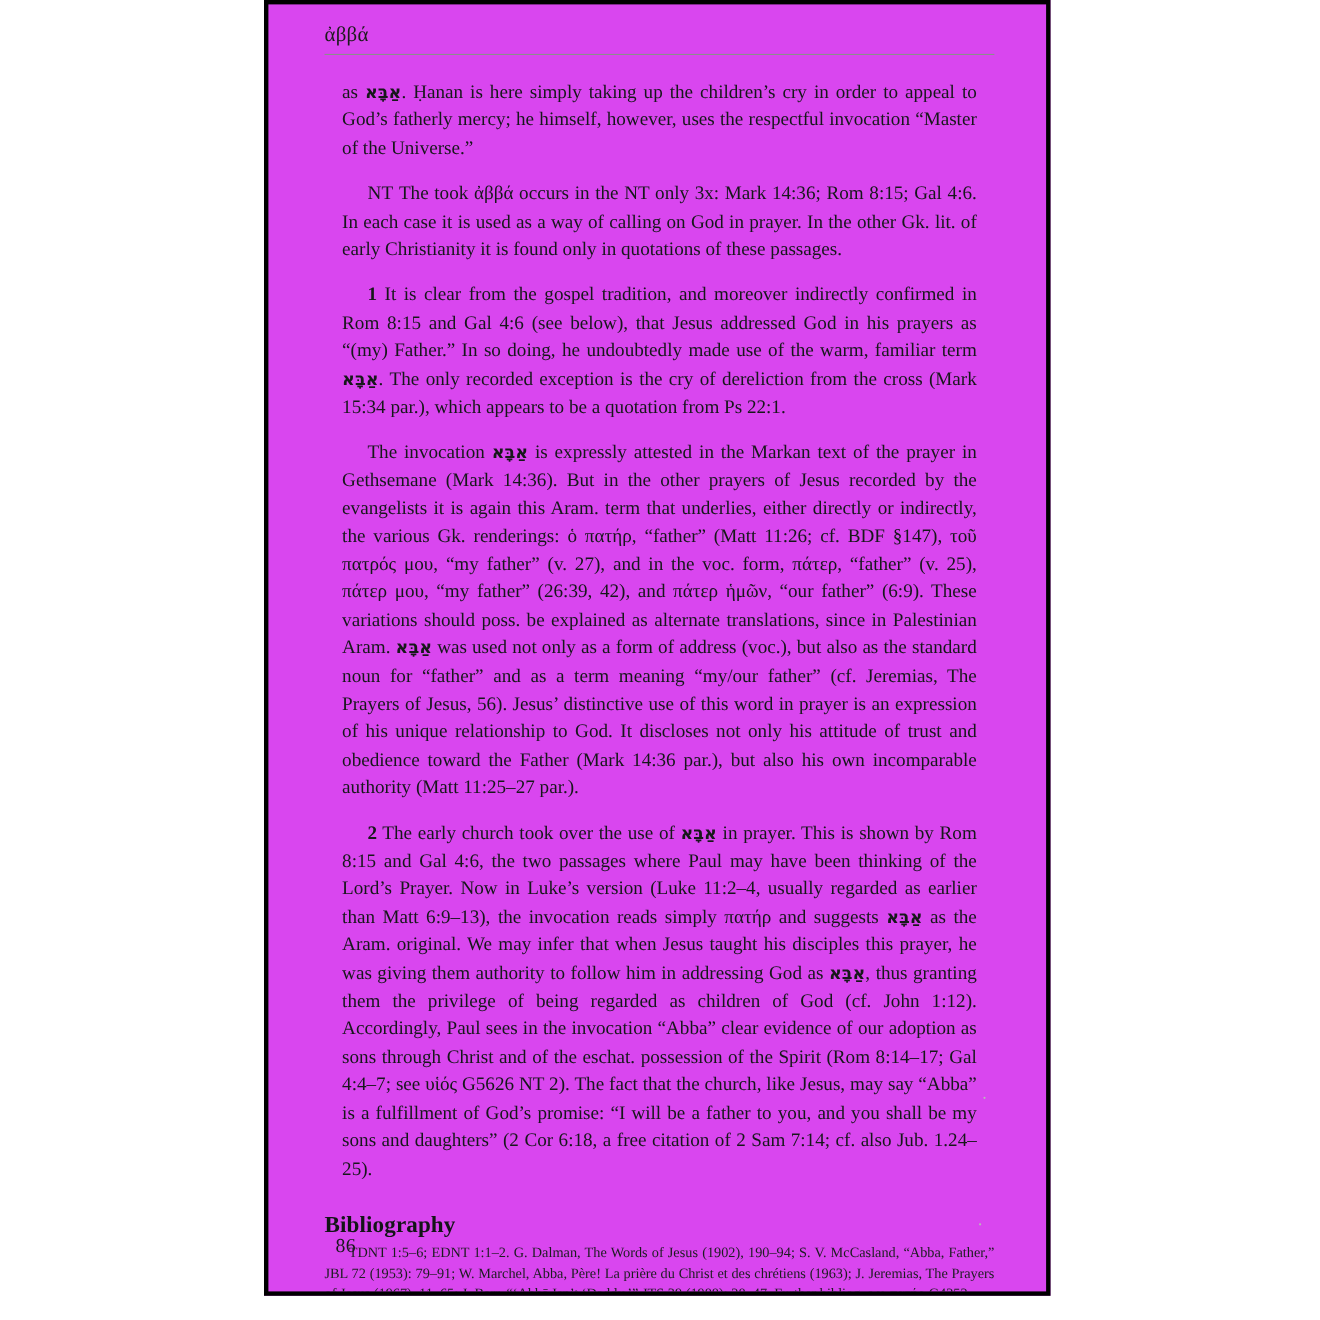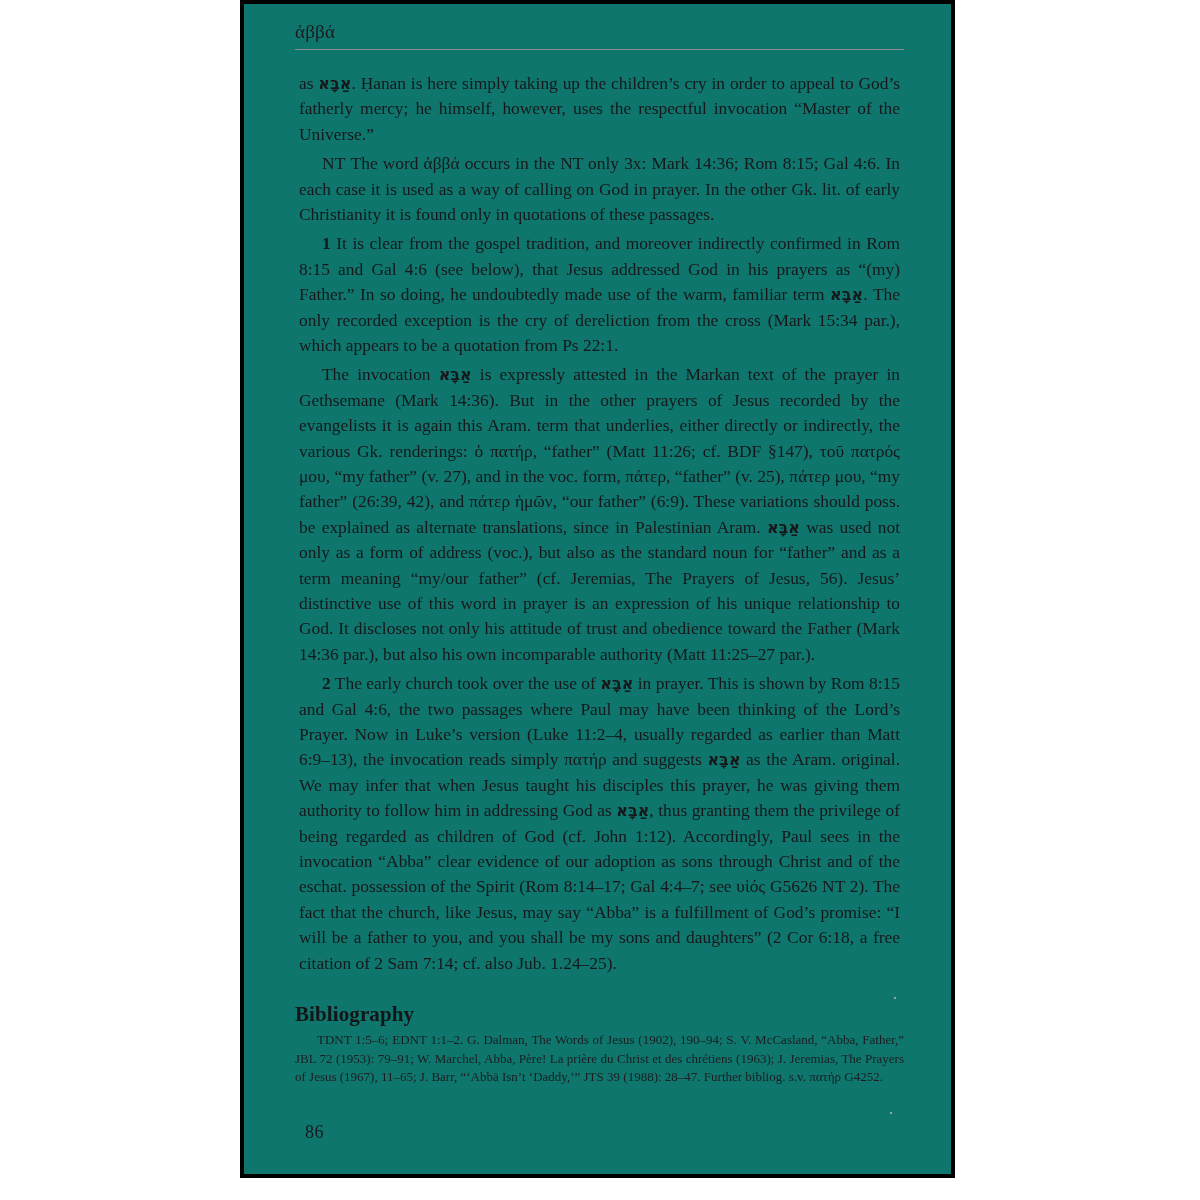--- a/index.html
+++ b/index.html
@@ -13,21 +13,21 @@
     font-family: "Liberation Serif", "DejaVu Serif", serif;
     overflow: hidden;
   }
 
   #page-frame {
     position: absolute;
     left: 240px;
     top: 0px;
     width: 715px;
     height: 1178px;
-    background: #0f766e;
+    background: #d946ef;
     border: 4px solid #000000;
     box-sizing: border-box;
     overflow: hidden;
   }
 
   #page-inner {
     position: absolute;
     left: 51px;
     top: 18px;
     width: 609px;
@@ -54,21 +54,21 @@
   .body-col {
     font-size: 17.4px;
     line-height: 25.4px;
     color: #16181a;
     text-align: justify;
     text-justify: inter-word;
     -webkit-hyphens: manual;
     hyphens: manual;
   }
   .body-col p {
-    margin: 4px;
+    margin: 16px;
     text-indent: 23px;
   }
   .body-col p.noindent {
     text-indent: 0;
   }
 
   .lead {
     font-weight: normal;
     letter-spacing: 0.3px;
   }
@@ -130,21 +130,21 @@
 <body>
 
 <div id="page-frame">
   <div id="page-inner">
 
     <div class="running-head">ἀββά</div>
     <div class="head-rule"></div>
 
     <div class="body-col">
       <p class="noindent"><span>as </span><span class="heb">אַבָּא</span><span>. Ḥanan is here simply taking up the children’s cry in order to appeal to God’s fatherly mercy; he himself, however, uses the respectful invocation “Master of the Universe.”</span></p>
-      <p><span class="lead">NT</span><span> The word </span><span class="grk">ἀββά</span><span> occurs in the NT only 3x: Mark 14:36; Rom 8:15; Gal 4:6. In each case it is used as a way of calling on God in prayer. In the other Gk. lit. of early Christianity it is found only in quotations of these passages.</span></p>
+      <p><span class="lead">NT</span><span> The took </span><span class="grk">ἀββά</span><span> occurs in the NT only 3x: Mark 14:36; Rom 8:15; Gal 4:6. In each case it is used as a way of calling on God in prayer. In the other Gk. lit. of early Christianity it is found only in quotations of these passages.</span></p>
       <p><span class="num">1</span><span> It is clear from the gospel tradition, and moreover indirectly confirmed in Rom 8:15 and Gal 4:6 (see below), that Jesus addressed God in his prayers as “(my) Father.” In so doing, he undoubtedly made use of the warm, familiar term </span><span class="heb">אַבָּא</span><span>. The only recorded exception is the cry of dereliction from the cross (Mark 15:34 par.), which appears to be a quotation from Ps 22:1.</span></p>
       <p><span>The invocation </span><span class="heb">אַבָּא</span><span> is expressly attested in the Markan text of the prayer in Gethsemane (Mark 14:36). But in the other prayers of Jesus recorded by the evangelists it is again this Aram. term that underlies, either directly or indirectly, the various Gk. renderings: </span><span class="grk">ὁ πατήρ</span><span>, “father” (Matt 11:26; cf. BDF §147), </span><span class="grk">τοῦ πατρός μου</span><span>, “my father” (v. 27), and in the voc. form, </span><span class="grk">πάτερ</span><span>, “father” (v. 25), </span><span class="grk">πάτερ μου</span><span>, “my father” (26:39, 42), and </span><span class="grk">πάτερ ἡμῶν</span><span>, “our father” (6:9). These variations should poss. be explained as alternate translations, since in Palestinian Aram. </span><span class="heb">אַבָּא</span><span> was used not only as a form of address (voc.), but also as the standard noun for “father” and as a term meaning “my/our father” (cf. Jeremias, </span><span class="it">The Prayers of Jesus</span><span>, 56). Jesus’ distinctive use of this word in prayer is an expression of his unique relationship to God. It discloses not only his attitude of trust and obedience toward the Father (Mark 14:36 par.), but also his own incomparable authority (Matt 11:25–27 par.).</span></p>
       <p><span class="num">2</span><span> The early church took over the use of </span><span class="heb">אַבָּא</span><span> in prayer. This is shown by Rom 8:15 and Gal 4:6, the two passages where Paul may have been thinking of the Lord’s Prayer. Now in Luke’s version (Luke 11:2–4, usually regarded as earlier than Matt 6:9–13), the invocation reads simply </span><span class="grk">πατήρ</span><span> and suggests </span><span class="heb">אַבָּא</span><span> as the Aram. original. We may infer that when Jesus taught his disciples this prayer, he was giving them authority to follow him in addressing God as </span><span class="heb">אַבָּא</span><span>, thus granting them the privilege of being regarded as children of God (cf. John 1:12). Accordingly, Paul sees in the invocation “Abba” clear evidence of our adoption as sons through Christ and of the eschat. possession of the Spirit (Rom 8:14–17; Gal 4:4–7; see </span><span class="grk">υἱός</span><span> G5626 NT 2). The fact that the church, like Jesus, may say “Abba” is a fulfillment of God’s promise: “I will be a father to you, and you shall be my sons and daughters” (2 Cor 6:18, a free citation of 2 Sam 7:14; cf. also </span><span class="it">Jub.</span><span> 1.24–25).</span></p>
     </div>
 
     <div class="biblio-wrap">
       <div class="biblio-title">Bibliography</div>
       <div class="biblio-body"><span class="it">TDNT</span><span> 1:5–6; </span><span class="it">EDNT</span><span> 1:1–2. G. Dalman, </span><span class="it">The Words of Jesus</span><span> (1902), 190–94; S. V. McCasland, “Abba, Father,” </span><span class="it">JBL</span><span> 72 (1953): 79–91; W. Marchel, </span><span class="it">Abba, Père! La prière du Christ et des chrétiens</span><span> (1963); J. Jeremias, </span><span class="it">The Prayers of Jesus</span><span> (1967), 11–65; J. Barr, “‘Abbā Isn’t ‘Daddy,’” </span><span class="it">JTS</span><span> 39 (1988): 28–47. Further bibliog. s.v. </span><span class="grk">πατήρ</span><span> G4252.</span></div>
     </div>
 

